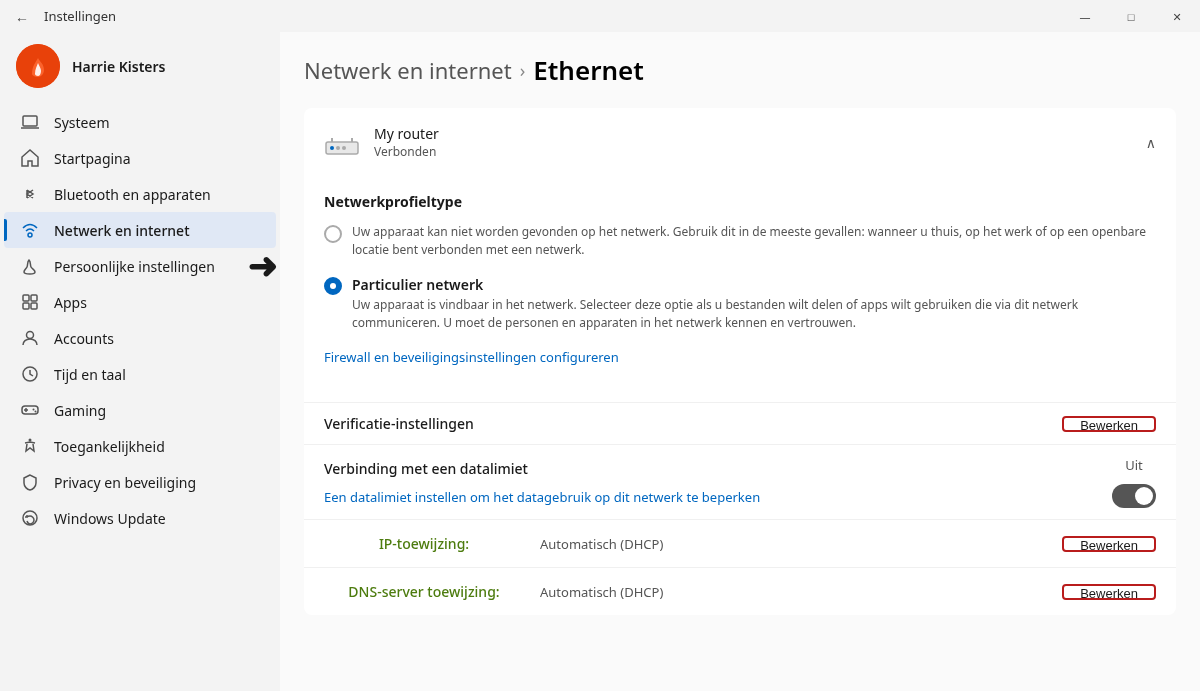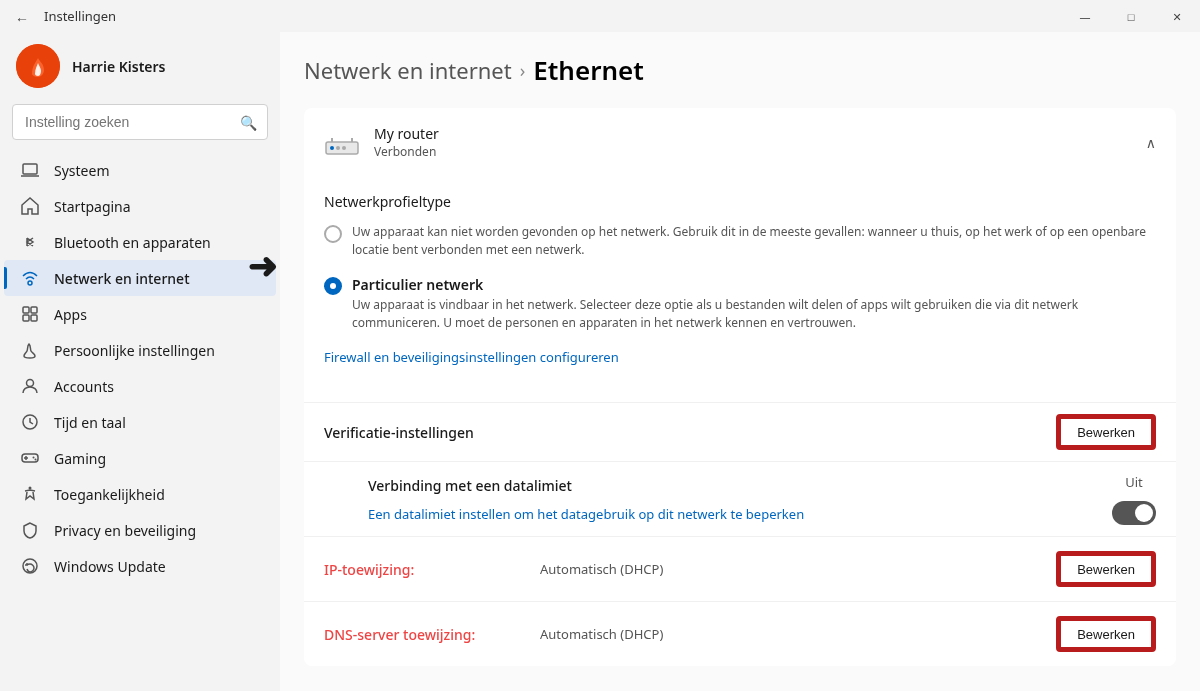--- a/index.html
+++ b/index.html
@@ -225,21 +225,21 @@
       color: #555;
     }
 
     
     .section-content {
       padding: 0 20px 20px 20px;
     }
 
     .section-title {
       font-size: 14px;
-      font-weight: 400;
+      font-weight: 700;
       color: #1a1a1a;
       padding: 16px 0 12px 0;
     }
 
     .radio-option {
       display: flex;
       align-items: flex-start;
       gap: 10px;
       margin-bottom: 16px;
     }
@@ -295,24 +295,24 @@
       font-size: 14px;
       font-weight: 500;
       color: #1a1a1a;
     }
     .settings-row-sub {
       font-size: 12px;
       color: #555;
       margin-top: 2px;
     }
     .bewerken-btn {
-      height: 36px;
+      height: 16px;
       padding: 0 16px;
       border-radius: 4px;
-      border: 5px solid #b91c1c;
+      border: 2px solid #b91c1c;
       background: white;
       font-size: 13px;
       cursor: pointer;
       color: #1a1a1a;
       white-space: nowrap;
     }
 
     .toggle-area {
       display: flex;
       align-items: center;
@@ -342,23 +342,24 @@
 
     .ip-row {
       display: flex;
       align-items: center;
       justify-content: space-between;
       padding: 14px 20px;
       border-top: 1px solid #f0f0f0;
     }
     .ip-row-label {
       font-size: 14px;
-      color: #ef4444;
+      color: #4d7c0f;
       font-weight: 500;
       min-width: 200px;
+      text-align: center;
     }
     .ip-row-value {
       font-size: 13px;
       color: #555;
       flex: 1;
       padding: 0 16px;
     }
   </style>
 </head>
 <body>
@@ -387,24 +388,20 @@
           <svg viewBox="0 0 44 44" fill="none" xmlns="http://www.w3.org/2000/svg">
             <circle cx="22" cy="22" r="22" fill="#e8410a"></circle>
 
             <path d="M16 30 C16 22 20 18 22 14 C24 18 28 20 28 26 C28 30 25 33 22 33 C19 33 16 31.5 16 30Z" fill="#ff6b35" opacity="0.8"></path>
             <path d="M19 30 C19 25 21 22 22 19 C23 22 25 24 25 27 C25 30 23.5 32 22 32 C20.5 32 19 31 19 30Z" fill="white" opacity="0.9"></path>
           </svg>
         </div>
         <span class="user-name">Harrie Kisters</span>
       </div>
 
-      <div class="search-box">
-        <input type="text" placeholder="Instelling zoeken" style="">
-        <span class="search-icon">🔍</span>
-      </div>
 
       <nav>
 
         <div class="nav-item">
           <div class="nav-icon">
             <svg width="18" height="18" viewBox="0 0 18 18" fill="none">
               <rect x="2" y="3" width="14" height="10" rx="1" stroke="#555" stroke-width="1.5" fill="none"></rect>
               <path d="M0 15H18" stroke="#555" stroke-width="1.5"></path>
             </svg>
           </div>
@@ -431,41 +428,41 @@
 
         <div class="nav-item active">
           <div class="nav-icon">
             <svg width="18" height="18" viewBox="0 0 18 18" fill="none">
               <circle cx="9" cy="14" r="2" stroke="#0067c0" stroke-width="1.5" fill="none"></circle>
               <path d="M5 10C6.5 8.5 7.7 8 9 8C10.3 8 11.5 8.5 13 10" stroke="#0067c0" stroke-width="1.5" fill="none"></path>
               <path d="M2 7C4.5 4.5 6.5 3.5 9 3.5C11.5 3.5 13.5 4.5 16 7" stroke="#0067c0" stroke-width="1.5" fill="none"></path>
             </svg>
           </div>
           <span class="nav-label">Netwerk en internet</span>
+        </div>
+
+        <div class="nav-item">
+          <div class="nav-icon">
+            <svg width="18" height="18" viewBox="0 0 18 18" fill="none">
+              <path d="M3 15C3 13 5 12 6 10C7 8 6 5 8 3C10 5 9 8 10 10C11 12 14 13 14 15C14 16.1 12.5 17 9 17C5.5 17 3 16.1 3 15Z" stroke="#555" stroke-width="1.5" fill="none"></path>
+            </svg>
+          </div>
+          <span class="nav-label">Persoonlijke instellingen</span>
         </div>
 
         <div class="nav-item">
           <div class="nav-icon">
             <svg width="18" height="18" viewBox="0 0 18 18" fill="none">
               <rect x="2" y="2" width="6" height="6" rx="1" stroke="#555" stroke-width="1.5" fill="none"></rect>
               <rect x="10" y="2" width="6" height="6" rx="1" stroke="#555" stroke-width="1.5" fill="none"></rect>
               <rect x="2" y="10" width="6" height="6" rx="1" stroke="#555" stroke-width="1.5" fill="none"></rect>
               <rect x="10" y="10" width="6" height="6" rx="1" stroke="#555" stroke-width="1.5" fill="none"></rect>
             </svg>
           </div>
           <span class="nav-label">Apps</span>
-        </div>
-
-        <div class="nav-item">
-          <div class="nav-icon">
-            <svg width="18" height="18" viewBox="0 0 18 18" fill="none">
-              <path d="M3 15C3 13 5 12 6 10C7 8 6 5 8 3C10 5 9 8 10 10C11 12 14 13 14 15C14 16.1 12.5 17 9 17C5.5 17 3 16.1 3 15Z" stroke="#555" stroke-width="1.5" fill="none"></path>
-            </svg>
-          </div>
-          <span class="nav-label">Persoonlijke instellingen</span>
         </div>
 
         <div class="nav-item">
           <div class="nav-icon">
             <svg width="18" height="18" viewBox="0 0 18 18" fill="none">
               <circle cx="9" cy="6" r="3.5" stroke="#555" stroke-width="1.5" fill="none"></circle>
               <path d="M2 16C2 12.5 5 10 9 10C13 10 16 12.5 16 16" stroke="#555" stroke-width="1.5" fill="none"></path>
             </svg>
           </div>
           <span class="nav-label">Accounts</span>
@@ -578,21 +575,21 @@
         </div>
 
         <div class="settings-row">
           <div>
             <div class="settings-row-label">Verificatie-instellingen</div>
           </div>
           <button class="bewerken-btn">Bewerken</button>
         </div>
 
         <div class="settings-row">
-          <div style="flex:1; margin-right:16px;margin-left:44px;">
+          <div style="flex:1; margin-right:16px;">
             <div class="settings-row-label">Verbinding met een datalimiet</div>
             <div style="margin-top:10px;">
               <a class="link-text" style="margin-bottom:0;">Een datalimiet instellen om het datagebruik op dit netwerk te beperken</a>
             </div>
           </div>
           <div class="toggle-area">
             <span class="toggle-label-text">Uit</span>
             <div class="toggle"></div>
           </div>
         </div>

